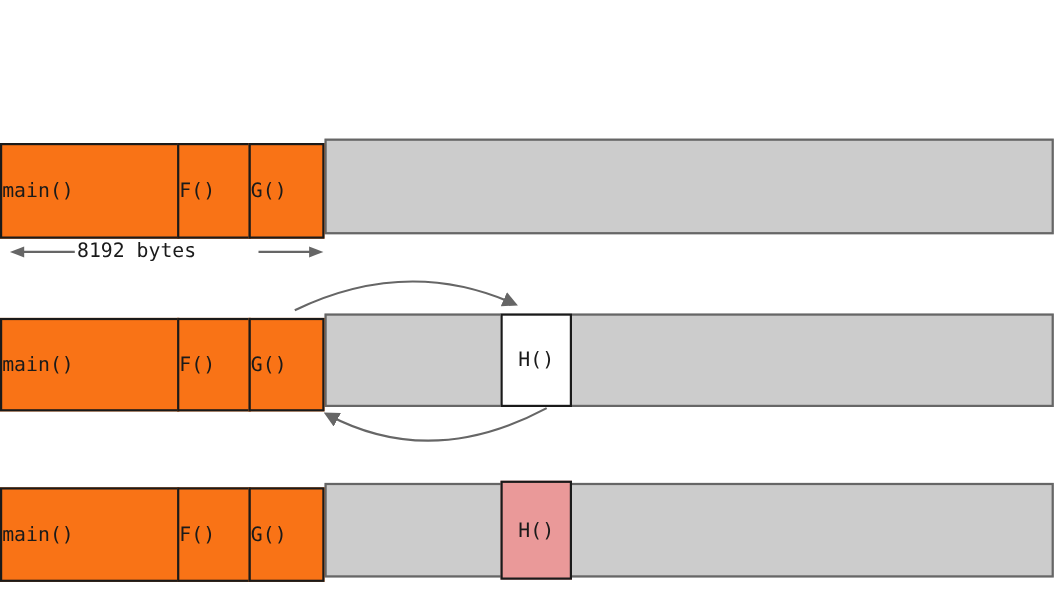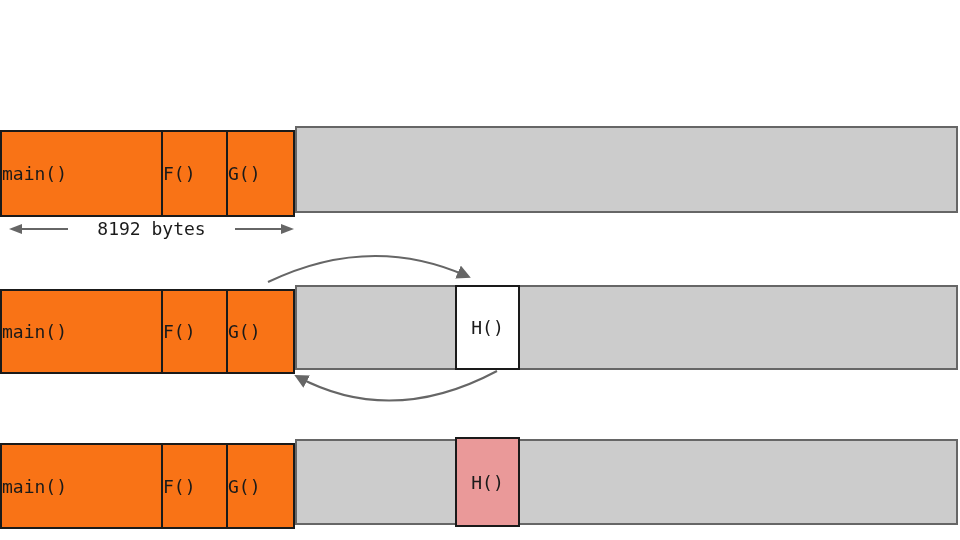--- a/index.html
+++ b/index.html
@@ -105,21 +105,20 @@
     width: 62px;
     height: 12px;
   }
   .arr-left  { left: 8px; }
   .arr-right { left: 233px; }
   .size-label {
     position: absolute;
     left: 70px;
     width: 163px;
     top: 5px;
-    text-align: center;
     font-family: "DejaVu Sans Mono", monospace;
     font-size: 18px;
     color: var(--text, #1a1a1a);
     white-space: nowrap;
   }
 
   .flow-arrows {
     position: absolute;
     left: 0; top: 0;
     width: 960px;

